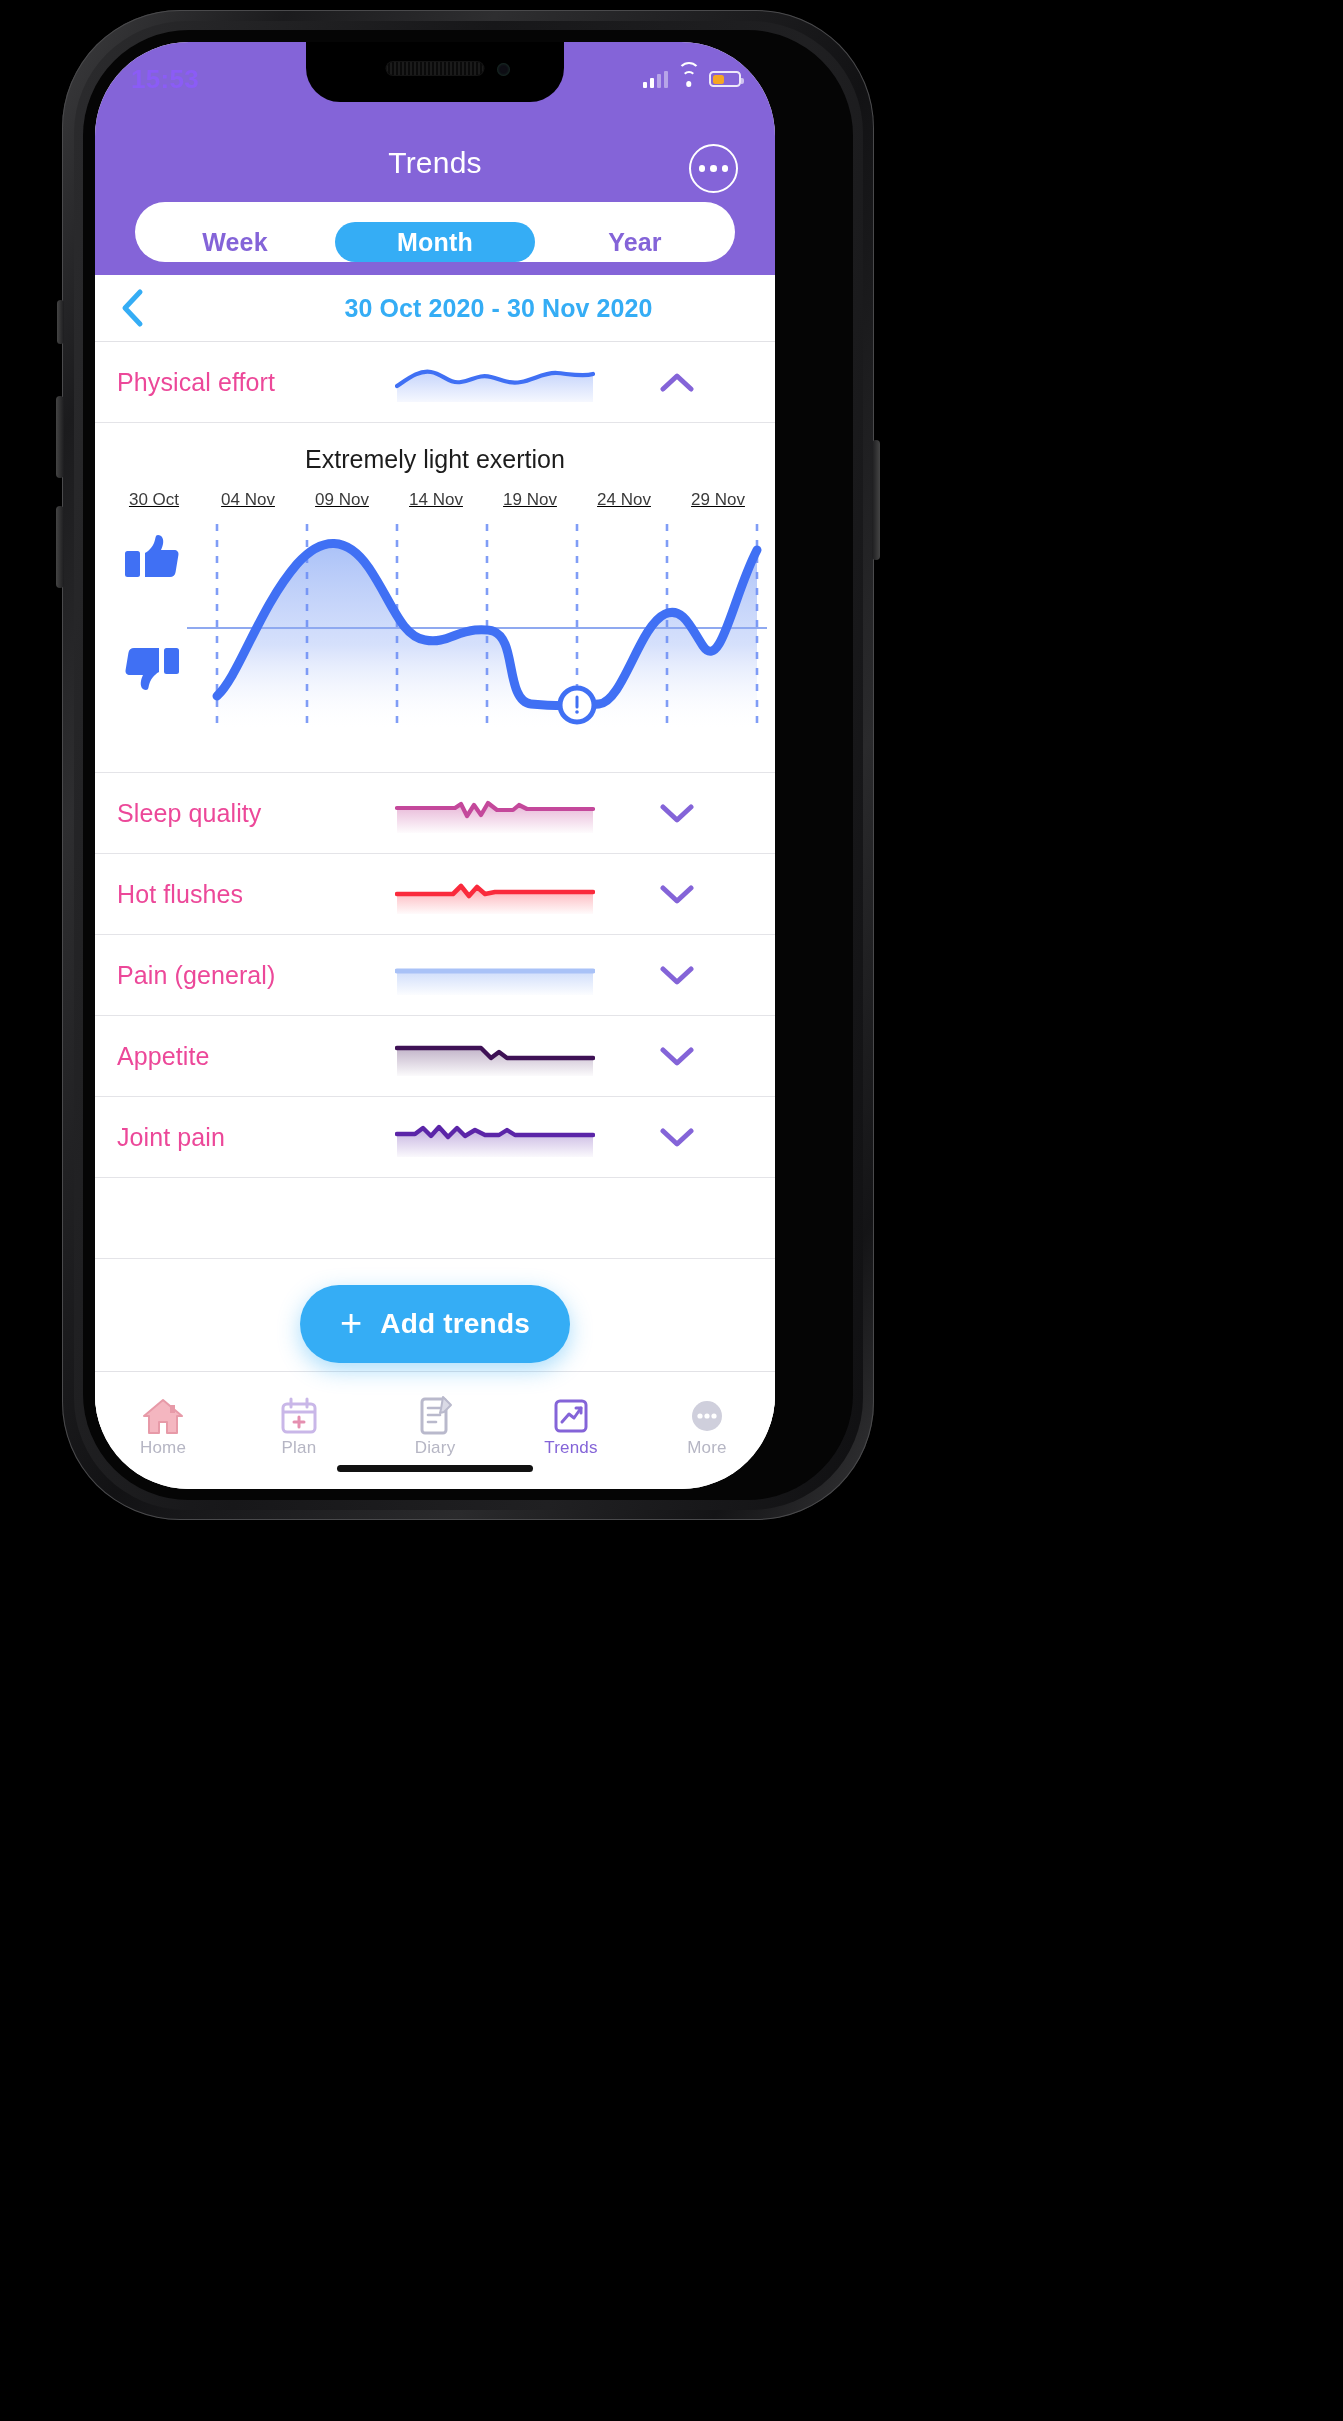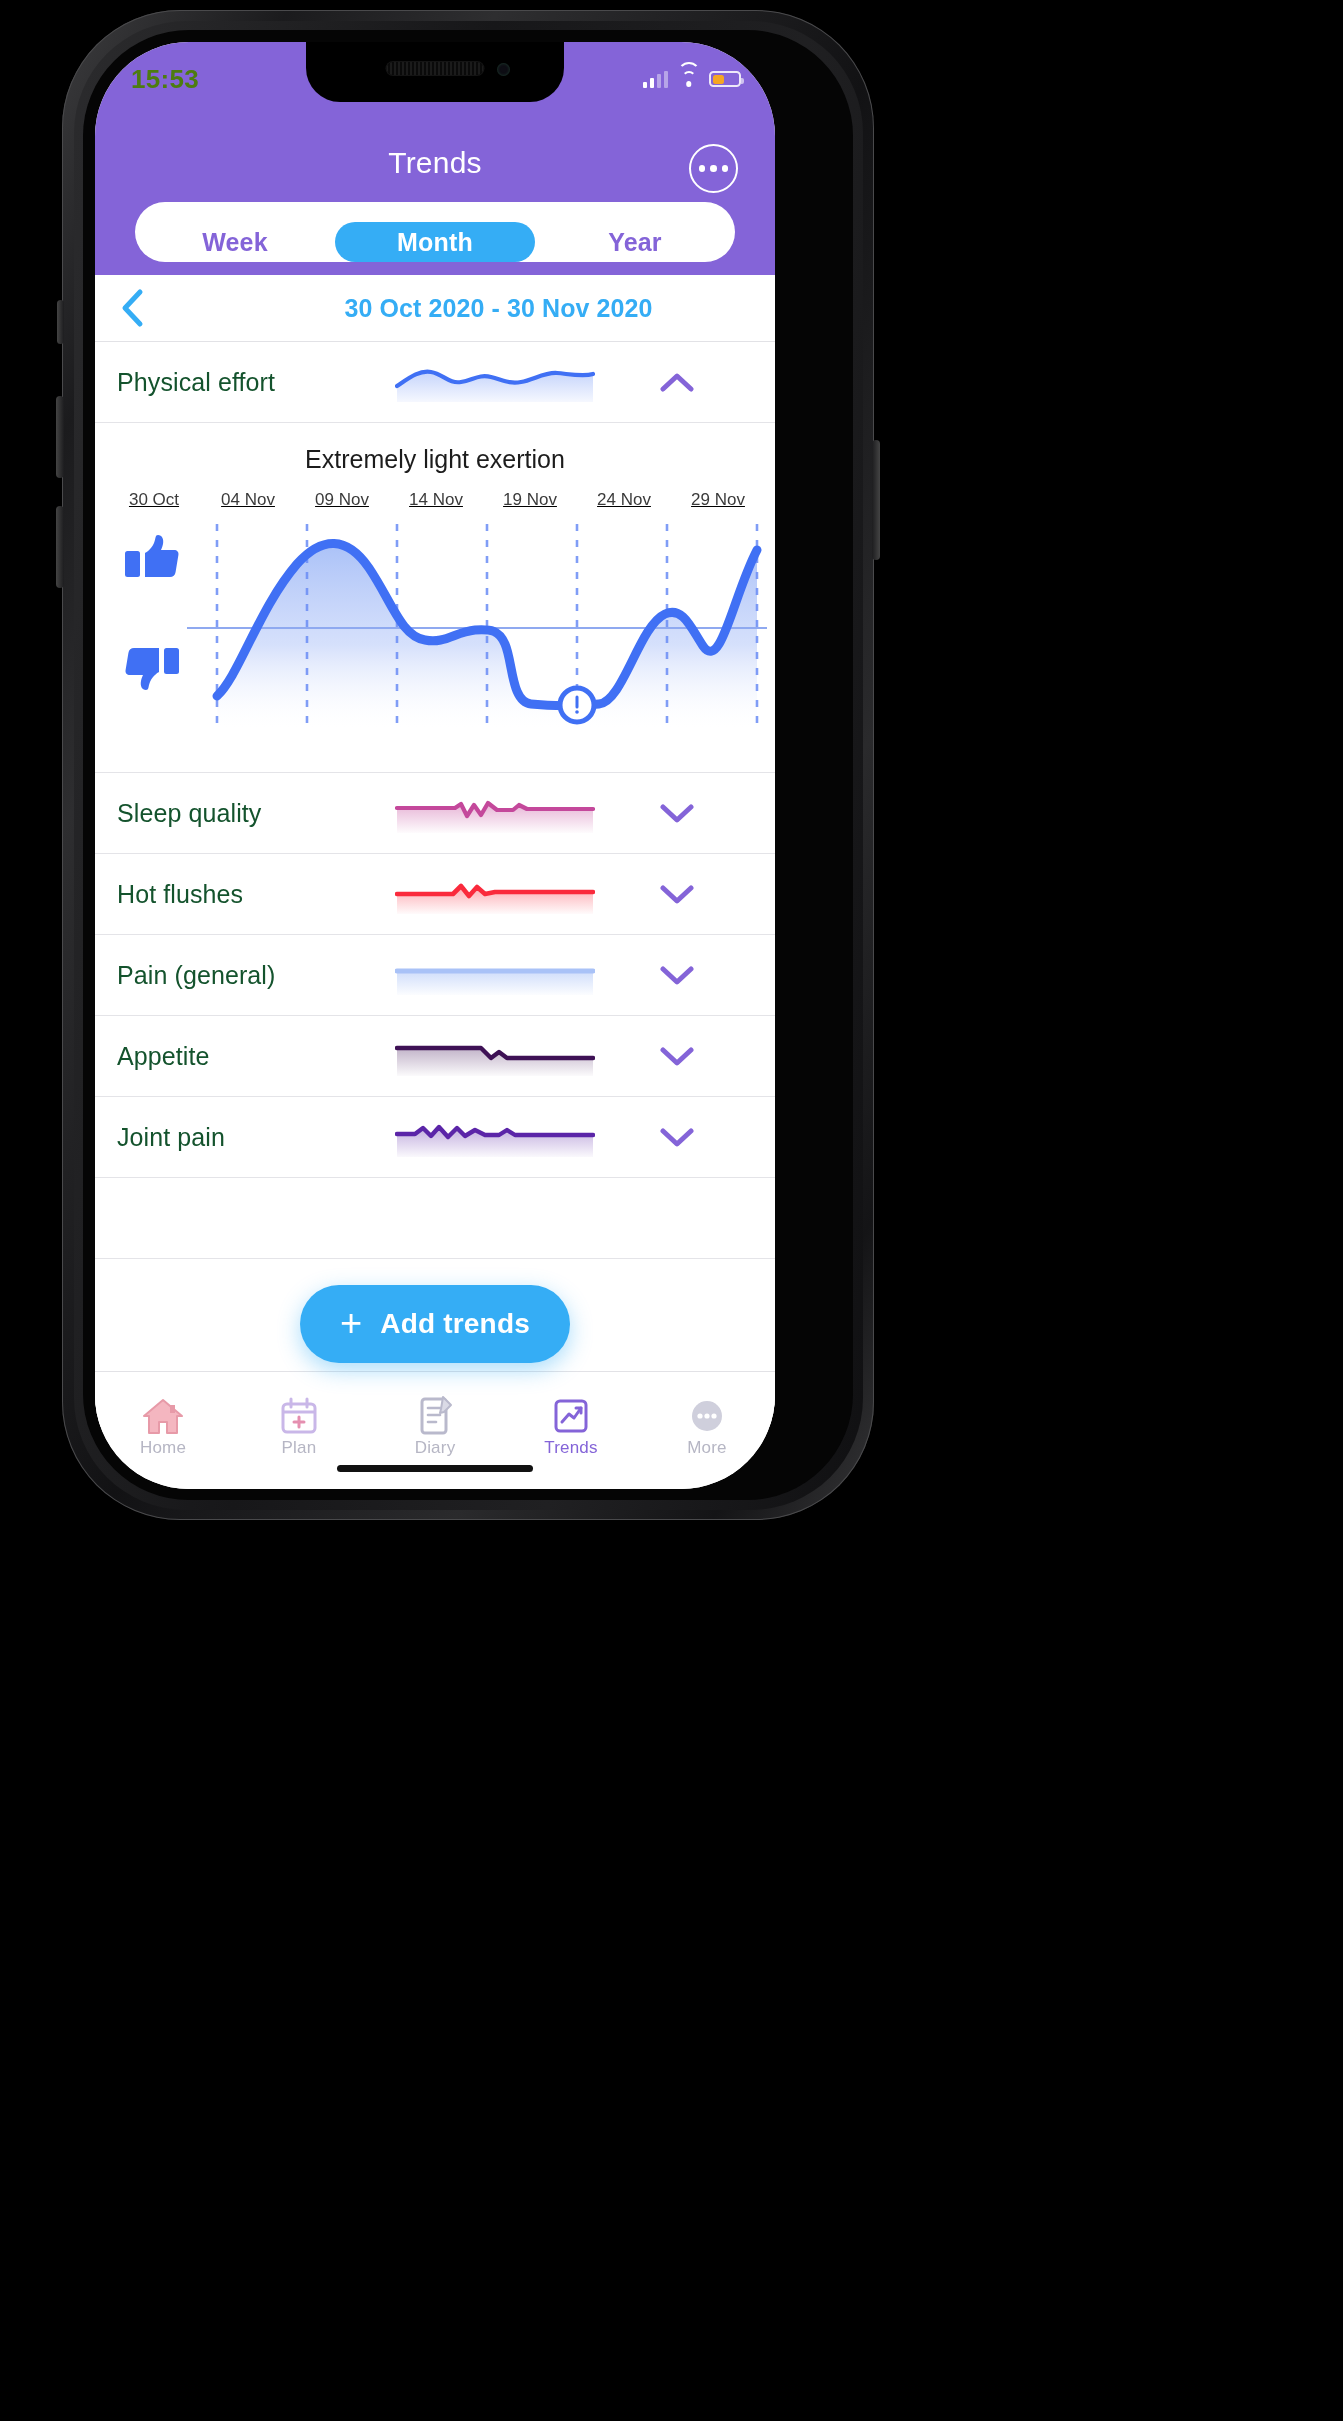--- a/index.html
+++ b/index.html
@@ -50,21 +50,21 @@
   .btn-sil{ left:57px; top:300px; width:7px; height:44px; }
   .btn-vu { left:56px; top:396px; width:8px; height:82px; }
   .btn-vd { left:56px; top:506px; width:8px; height:82px; }
   .btn-pw { left:872px; top:440px; width:8px; height:120px;
             background:linear-gradient(270deg,#444,#1d1d1f); }
 
   
   .statusbar{
     position:absolute; top:0; left:0; width:680px; height:60px; z-index:45;
     display:flex; align-items:center; justify-content:space-between;
-    padding:14px 34px 0 36px; color:#4d7c0f;
+    padding:14px 34px 0 36px; color:#8b5cf6;
   }
   .sb-time{ font-size:26px; font-weight:700; letter-spacing:.3px; line-height:1; }
   .sb-right{ display:flex; align-items:center; gap:9px; }
   .sig{ display:flex; align-items:flex-end; gap:2.5px; height:17px; }
   .sig i{ display:block; width:4.5px; background:#fff; border-radius:1px; }
   .sig i:nth-child(1){ height:6px; }
   .sig i:nth-child(2){ height:10px; }
   .sig i:nth-child(3){ height:14px; background:rgba(255,255,255,.42); }
   .sig i:nth-child(4){ height:17px; background:rgba(255,255,255,.42); }
   .wifi{ position:relative; width:23px; height:17px; }
@@ -116,21 +116,21 @@
               font-size:0; }
   .date-prev svg{ display:block; }
   .date-range{ flex:1; text-align:center; color:#35ADF5; font-size:25px;
                font-weight:700; letter-spacing:.1px; padding-right:62px; }
 
   
   .list{ position:absolute; top:300px; left:0; width:680px; height:1085px;
          background:#fff; overflow:hidden; }
   .row{ height:81px; display:flex; align-items:center; padding:0 0 0 22px;
         border-bottom:1px solid #e4e4e8; background:#fff; }
-  .row-label{ width:278px; font-size:25px; color:#14532d; font-weight:500;
+  .row-label{ width:278px; font-size:25px; color:#ec4899; font-weight:500;
               letter-spacing:.1px; }
   .row-spark{ width:200px; height:44px; position:relative; }
   .row-spark svg{ display:block; width:200px; height:44px; }
   .row-chev{ flex:1; display:flex; align-items:center; justify-content:center;
              padding-right:16px; }
 
   
   .chartpanel{ background:#fff; border-bottom:1px solid #e4e4e8; padding-bottom:6px; }
   .chart-caption{ text-align:center; font-size:25px; color:#1c1c1c;
                   padding:22px 0 4px; font-weight:400; }

